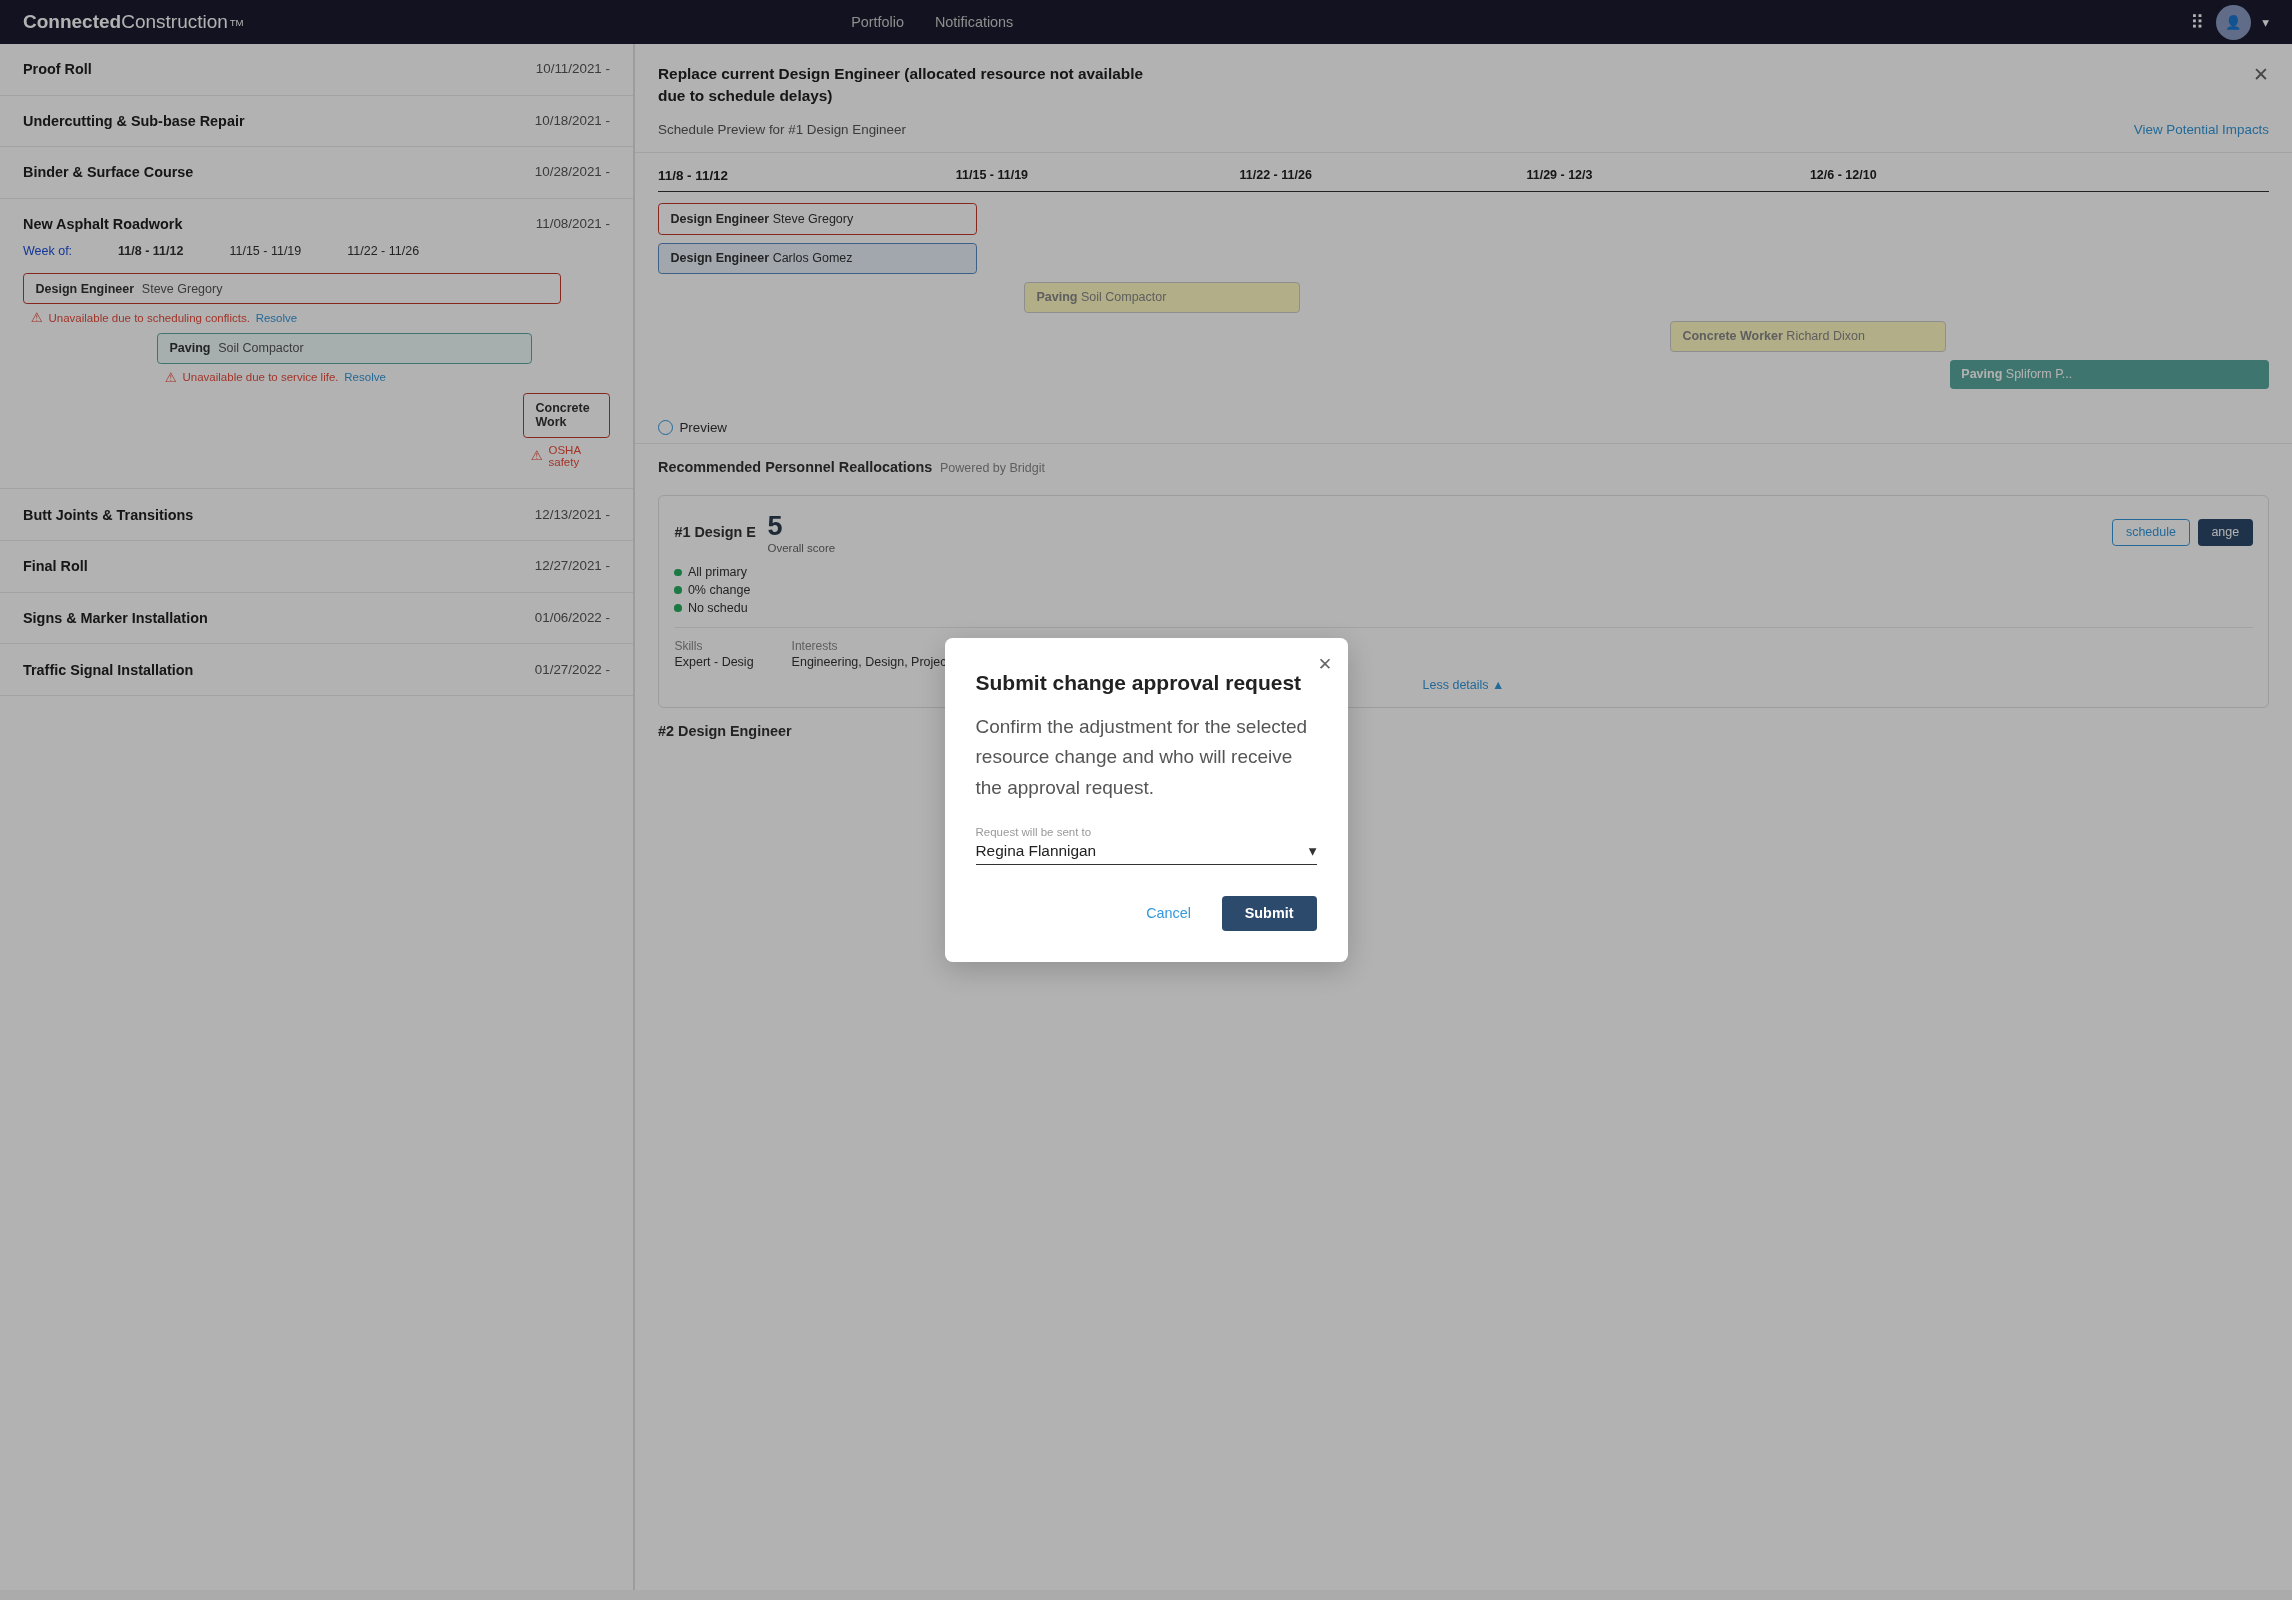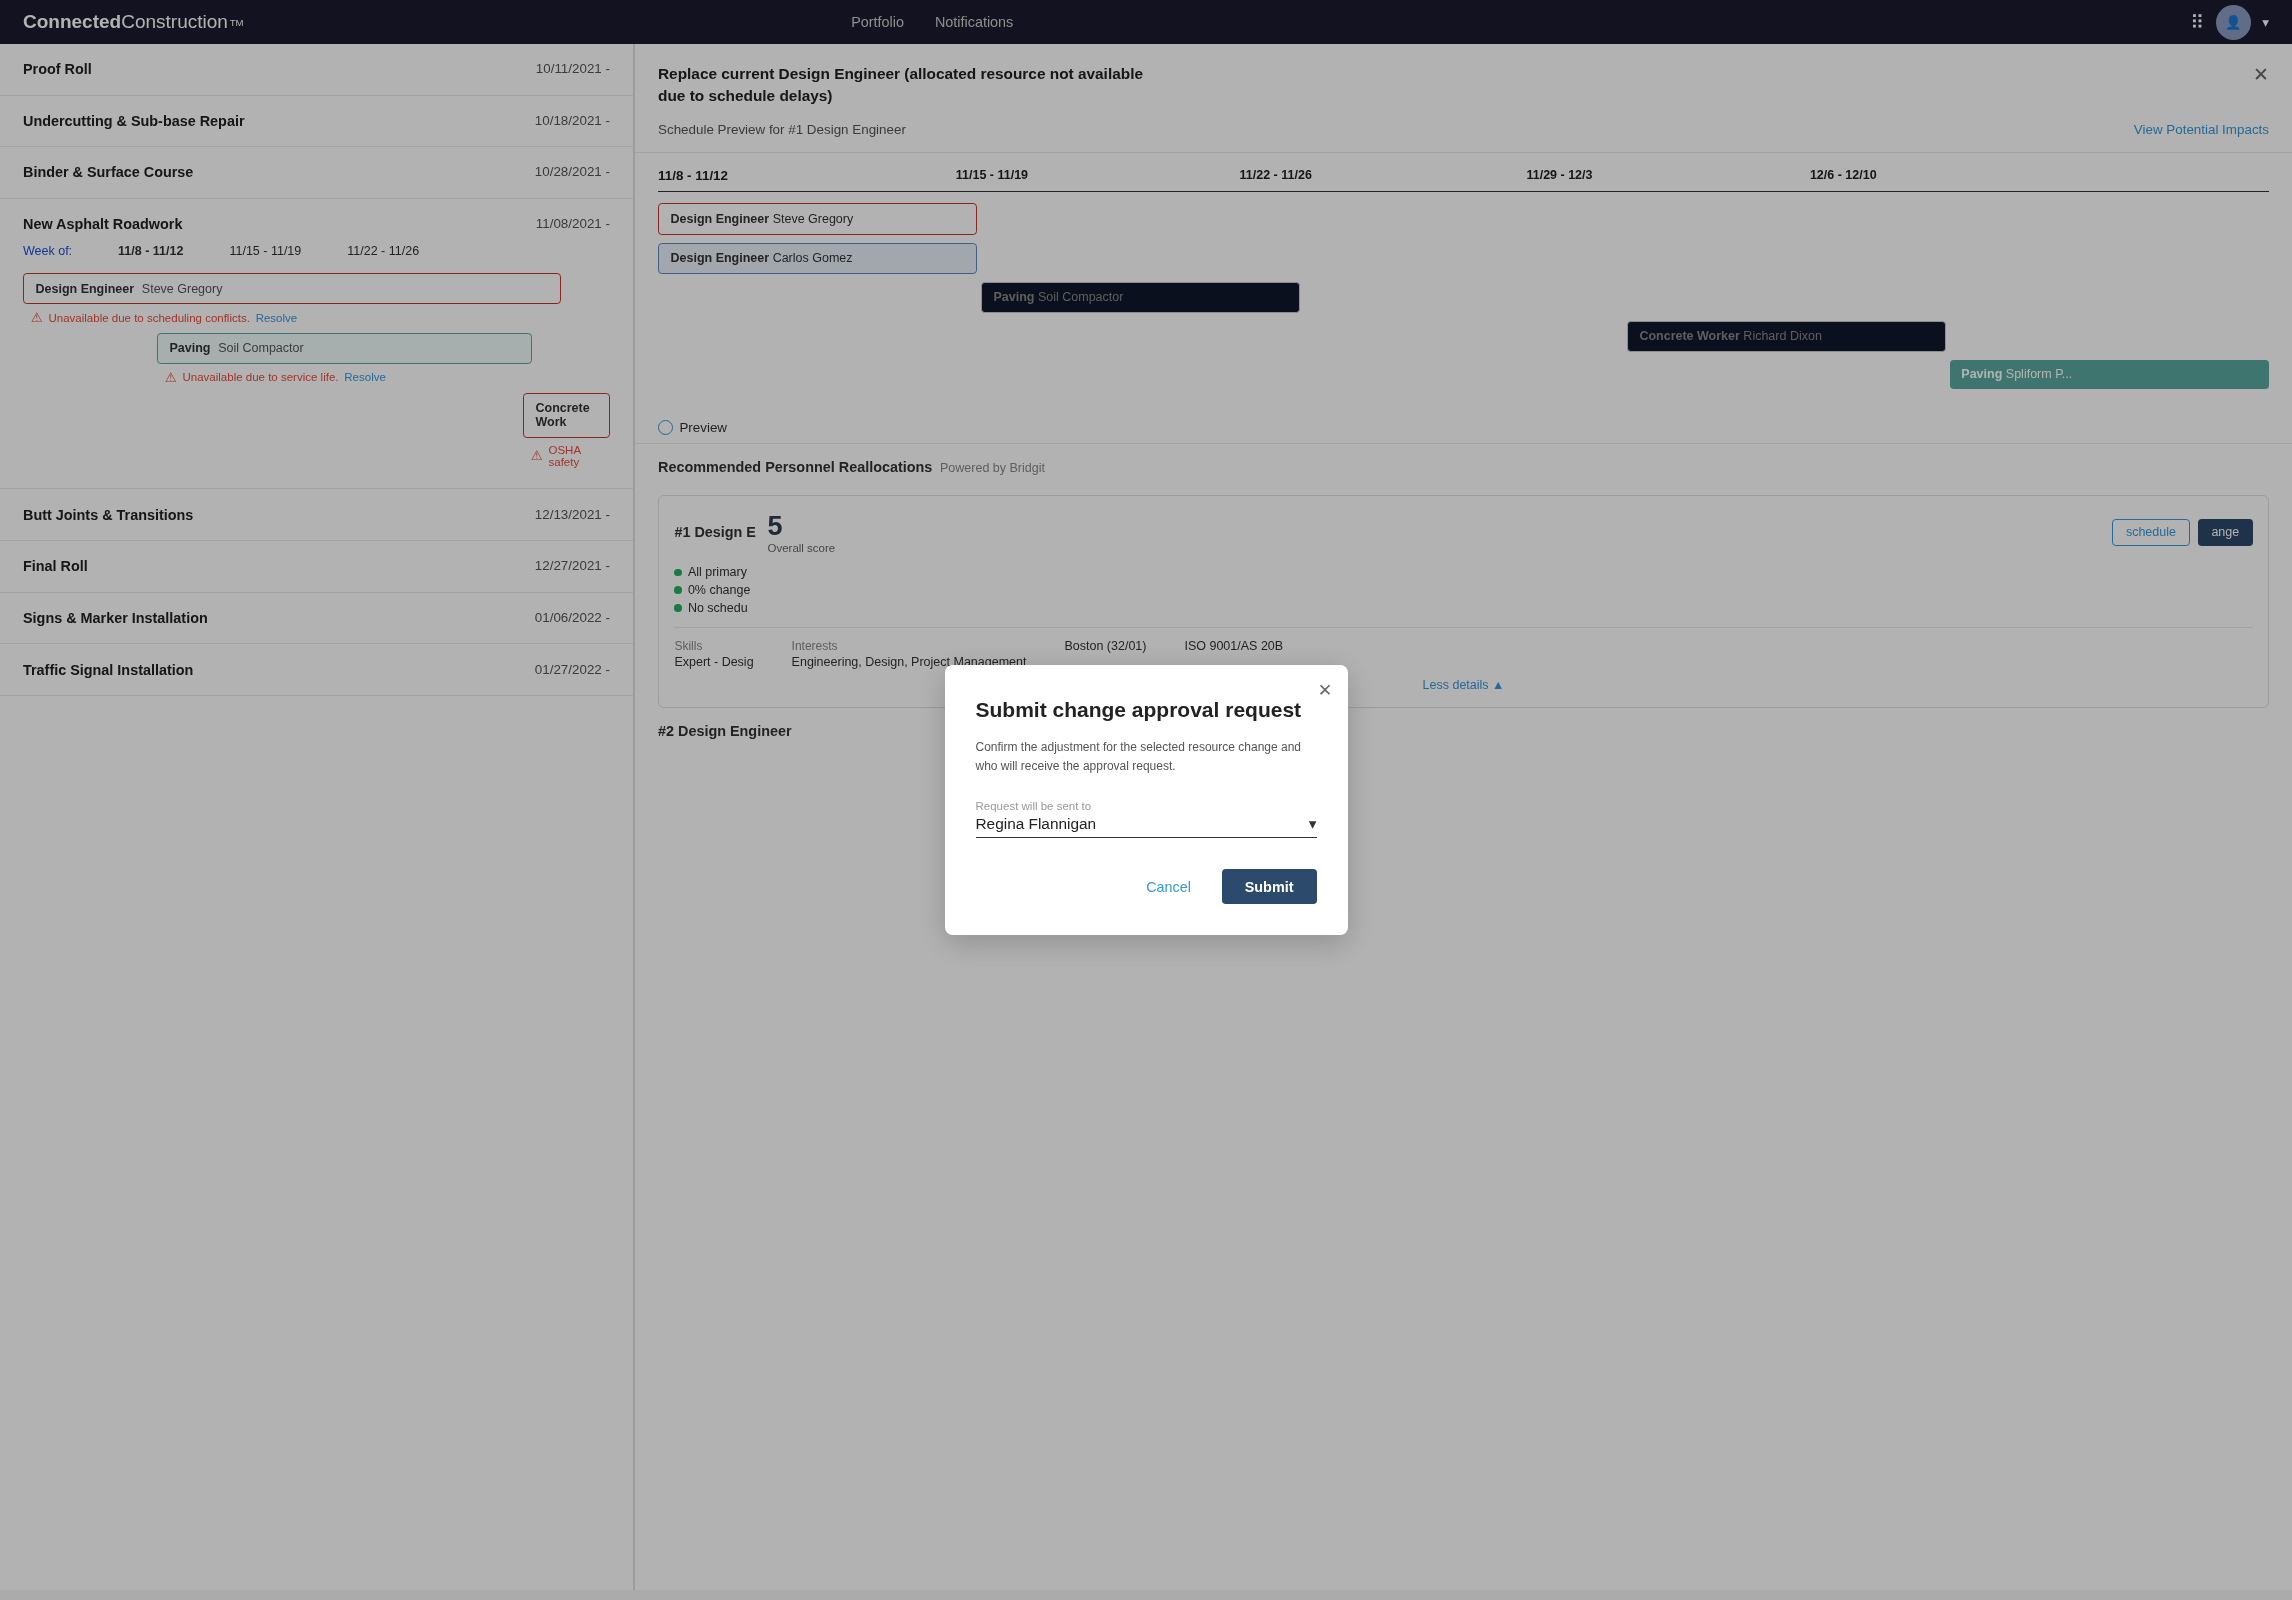--- a/index.html
+++ b/index.html
@@ -48,21 +48,21 @@
 
     
     .schedule-grid { padding: 15.4px 23px; }
     .grid-header { display: grid; grid-template-columns: 192px repeat(5, 1fr); gap: 0; border-bottom: 1.9px solid #333; padding-bottom: 7.7px; margin-bottom: 11.5px; }
     .grid-header-cell { font-weight: 600; font-size: 12.5px; color: #222; text-align: center; }
     .grid-header-cell:first-child { text-align: left; font-weight: 700; font-size: 13.4px; }
 
     .schedule-bar { border-radius: 3.8px; padding: 7.7px 11.5px; font-size: 12.5px; white-space: nowrap; }
     .schedule-bar.red-border { border: 1.9px solid #c0392b; background: white; }
     .schedule-bar.blue-border { border: 1.9px solid #5b8ac0; background: #e8f0fa; }
-    .schedule-bar.light-border { border: 1.9px solid #ccc; background: #0f172a; color: #888; }
+    .schedule-bar.light-border { border: 1.9px solid #ccc; background: #fef9c3; color: #888; margin-left: 43px; }
     .schedule-bar.teal-fill { background: #5ba8a0; color: white; }
 
     
     .recommended-section { padding: 15.4px 23px; border-top: 1px solid #e8e8e8; }
     .recommended-title { font-weight: 600; font-size: 14.4px; margin-bottom: 3.8px; }
     .powered-by { color: #888; font-size: 12.5px; font-weight: 400; }
 
     .recommendation-card { background: white; border: 1px solid #e0e0e0; border-radius: 5.8px; padding: 15.4px; margin-top: 11.5px; }
     .card-header { display: flex; align-items: center; gap: 11.5px; margin-bottom: 11.5px; }
     .card-number { font-weight: 700; font-size: 14.4px; color: #333; }
@@ -84,21 +84,21 @@
 
     
     .preview-row { padding: 7.7px 23px; display: flex; align-items: center; gap: 6px; }
     .preview-radio { width: 15.4px; height: 15.4px; border-radius: 50%; border: 1.9px solid #3498db; background: white; display: inline-block; }
 
     
     .modal-overlay { position: fixed; top: 0; left: 0; right: 0; bottom: 0; background: rgba(0,0,0,0.3); z-index: 100; display: flex; align-items: center; justify-content: center; }
     .modal-box { background: white; border-radius: 7.7px; padding: 31px; width: 403px; box-shadow: 0 7.7px 31px rgba(0,0,0,0.2); position: relative; }
     .modal-close { position: absolute; top: 15.4px; right: 15.4px; cursor: pointer; font-size: 17.3px; color: #666; background: none; border: none; }
     .modal-title { font-size: 21px; font-weight: 700; color: #222; margin-bottom: 15.4px; line-height: 1.3; }
-    .modal-description { font-size: 12px; color: #555; line-height: 1.6; margin-bottom: 23px; }
+    .modal-description { font-size: 19px; color: #555; line-height: 1.6; margin-bottom: 23px; }
     .modal-field-label { font-size: 11.5px; color: #999; margin-bottom: 3.8px; }
     .modal-select-wrapper { position: relative; border-bottom: 1.9px solid #333; padding-bottom: 3.8px; margin-bottom: 31px; }
     .modal-select-value { font-size: 15.4px; color: #222; font-weight: 500; }
     .modal-select-arrow { position: absolute; right: 0; top: 0; font-size: 15.4px; color: #333; }
     .modal-actions { display: flex; justify-content: flex-end; gap: 15.4px; }
     .btn-cancel { background: none; border: none; color: #3498db; font-size: 14.4px; cursor: pointer; padding: 7.7px 15.4px; }
     .btn-submit { background: #2c4a6b; color: white; border: none; padding: 9.6px 23px; border-radius: 3.8px; font-size: 14.4px; cursor: pointer; font-weight: 600; }
   </style>
 </head>
 <body>

